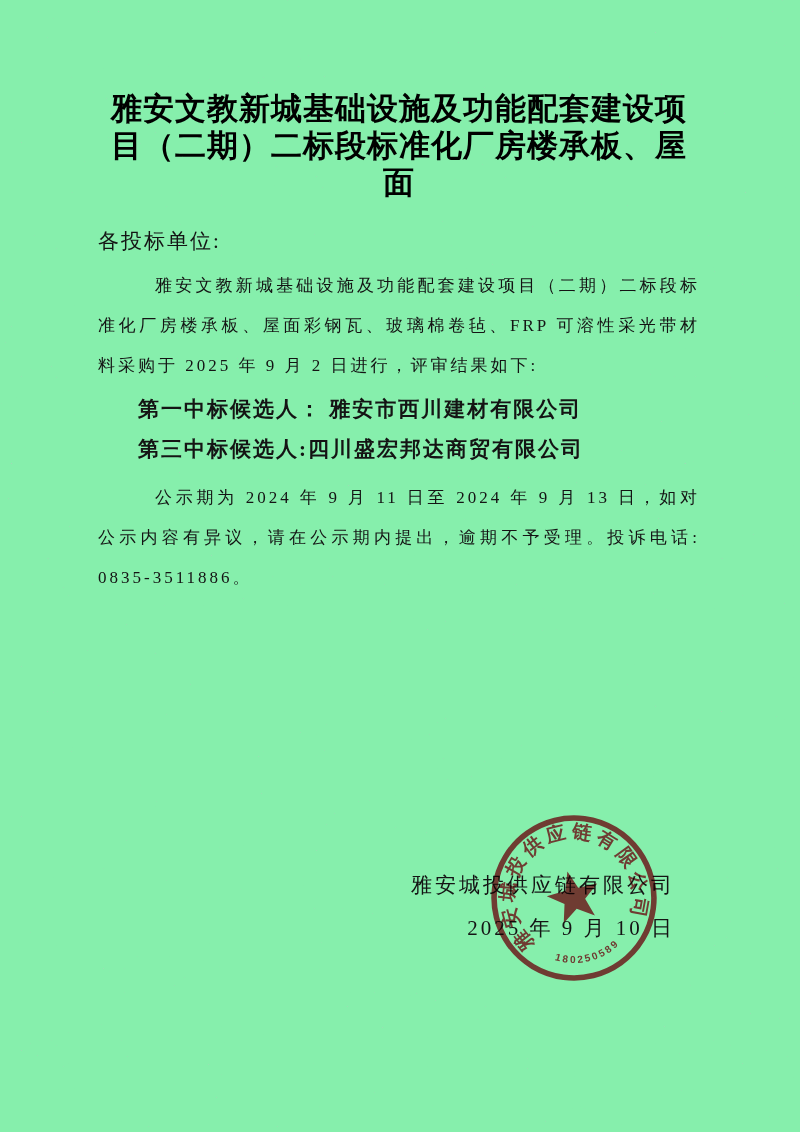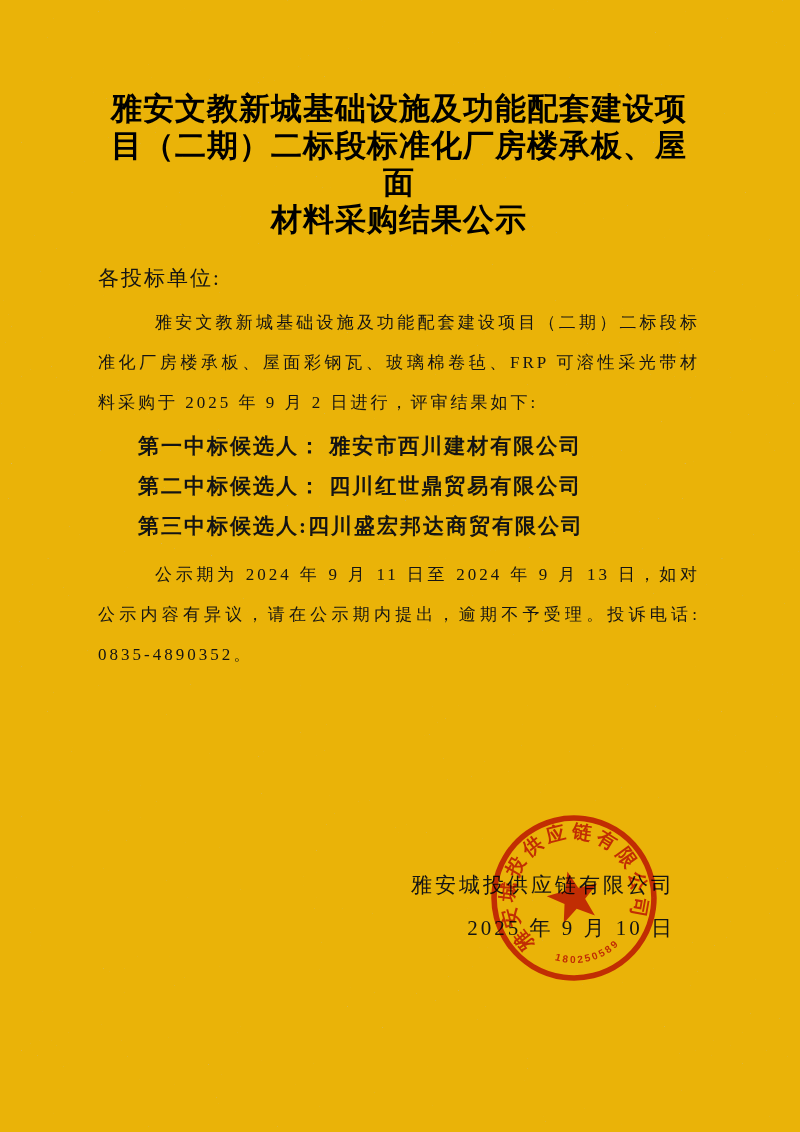--- a/index.html
+++ b/index.html
@@ -1,20 +1,20 @@
 <!DOCTYPE html>
 <html><head>
 <meta charset="utf-8">
 <style>
   html, body { margin: 0; padding: 0; background: #ffffff; }
   .page {
     position: relative;
     width: 800px;
     height: 1132px;
-    background: #eab308;
+    background: #86efac;
     overflow: hidden;
     font-family: "Liberation Serif", "DejaVu Serif", serif;
     color: #141414;
   }
   .content {
     position: absolute;
     left: 98px;
     top: 90px;
     width: 602px;
   }
@@ -83,35 +83,33 @@
 </head>
 <body>
 
 <div class="page">
 
   <div class="content">
 
     <div class="doc-title">
       <div>雅安文教新城基础设施及功能配套建设项</div>
       <div>目（二期）二标段标准化厂房楼承板、屋面</div>
-      <div>材料采购结果公示</div>
     </div>
 
     <div class="salutation">各投标单位:</div>
 
     <p class="para">雅安文教新城基础设施及功能配套建设项目（二期）二标段标准化厂房楼承板、屋面彩钢瓦、玻璃棉卷毡、FRP 可溶性采光带材料采购于 2025 年 9 月 2 日进行，评审结果如下:</p>
 
 
     <div class="candidates-block">
       <p class="candidate">第一中标候选人： 雅安市西川建材有限公司</p>
-      <p class="candidate">第二中标候选人： 四川红世鼎贸易有限公司</p>
       <p class="candidate">第三中标候选人:四川盛宏邦达商贸有限公司</p>
     </div>
 
-    <p class="para closing">公示期为 2024 年 9 月 11 日至 2024 年 9 月 13 日，如对公示内容有异议，请在公示期内提出，逾期不予受理。投诉电话: 0835-4890352。</p>
+    <p class="para closing">公示期为 2024 年 9 月 11 日至 2024 年 9 月 13 日，如对公示内容有异议，请在公示期内提出，逾期不予受理。投诉电话: 0835-3511886。</p>
 
   </div>
 
   <div class="signature-block">
     <div class="signature-company">雅安城投供应链有限公司</div>
     <div class="signature-date">2025 年 9 月 10 日</div>
   </div>
 
   <svg class="seal" viewBox="0 0 170 170">
     <g transform="rotate(-14 85 85)" fill="#cf2f3a" stroke="none">

